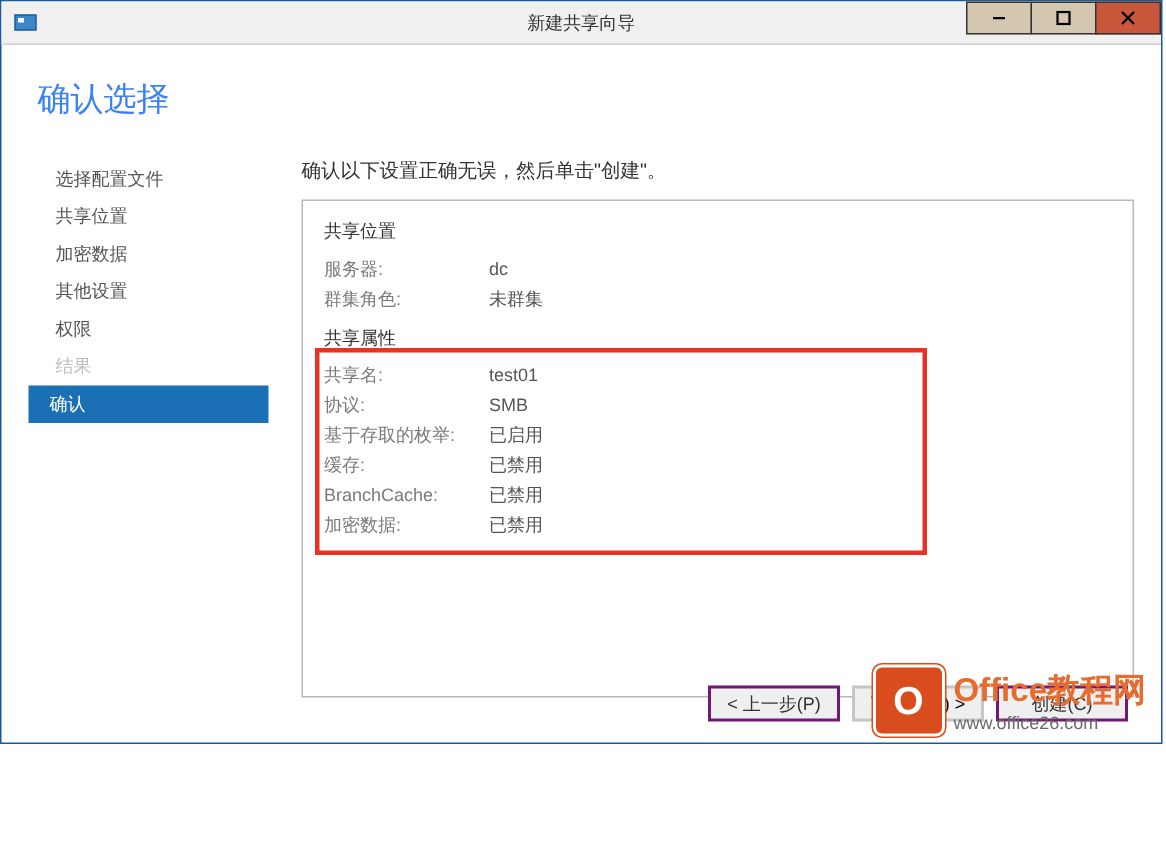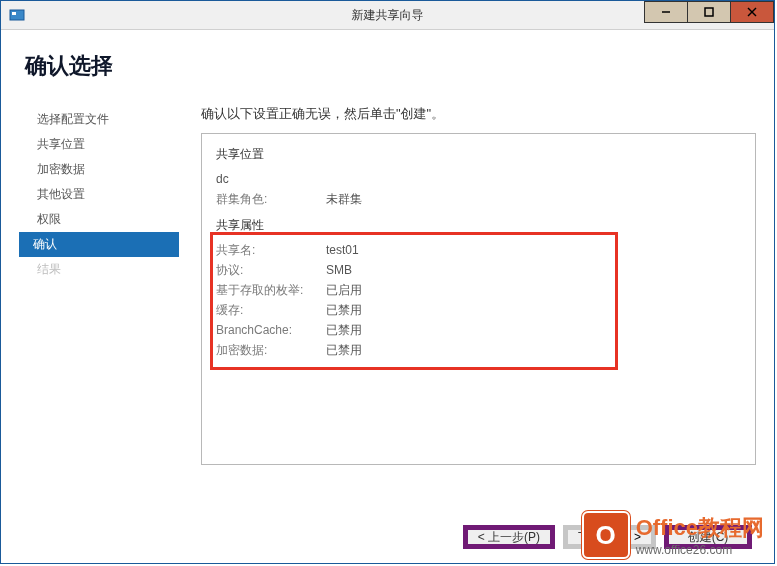--- a/index.html
+++ b/index.html
@@ -1,43 +1,43 @@
 <!DOCTYPE html>
 <html><head>
 <meta charset="utf-8">
 <style>
 html,body{margin:0;padding:0;font-family:"Microsoft YaHei","Segoe UI",sans-serif;font-size:12px;color:#333;background:#fff}
-.window{width:775px;height:564px;border:1px solid #1a5a9a;position:relative;background:#fff;box-sizing:border-box}
+.window{width:775px;height:496px;border:1px solid #1a5a9a;position:relative;background:#fff;box-sizing:border-box}
 .titlebar{height:28px;background:#f0f0f0;border-bottom:1px solid #d0d0d0;display:flex;align-items:center;position:relative}
 .titlebar .appicon{width:16px;height:16px;margin-left:8px;display:inline-block}
 .titlebar .appicon svg{width:16px;height:16px}
 .titlebar .title{position:absolute;left:50%;transform:translateX(-50%);font-size:12px;color:#333}
 .winbtns{position:absolute;right:0;top:0;display:flex}
 .winbtn{width:44px;height:22px;border:1px solid #333;display:flex;align-items:center;justify-content:center;box-sizing:border-box;margin-left:-1px}
 .winbtn.min,.winbtn.max{background:#d3c7b0}
 .winbtn.close{background:#c9573c;color:#000}
 .winbtn svg{width:10px;height:10px}
 .client{position:absolute;top:28px;left:0;right:0;bottom:0;padding:16px 18px 12px 18px;box-sizing:border-box}
-.page-title{font-size:22px;color:#0f172a;margin:6px 0 24px 6px;font-weight:700}
+.page-title{font-size:22px;color:#3b82f6;margin:6px 0 24px 6px;font-weight:400}
 .body{display:flex;height:396px}
 .sidebar{width:160px;padding-top:2px}
 .sidebar .item{padding:4px 0 4px 18px;font-size:12px;color:#555;cursor:default}
 .sidebar .item.selected{background:#1b6fb5;color:#fff;padding-left:14px}
 .sidebar .item.disabled{color:#bdbdbd}
 .main{flex:1;padding-left:22px}
 .instruction{font-size:13px;color:#333;margin-bottom:10px}
 .panel{border:1px solid #b8b8b8;padding:10px 14px 12px 14px;height:332px;box-sizing:border-box;position:relative}
 .section-title{font-size:12px;color:#333;margin:2px 0 6px 0}
 .row{display:flex;font-size:12px;color:#666;line-height:20px}
 .row .label{width:110px;color:#7a7a7a}
 .row .val{color:#555}
 .section2{margin-top:8px}
 .highlight{position:absolute;border:3px solid #e73224;pointer-events:none;left:8px;top:98px;width:402px;height:132px}
 .footer{position:absolute;bottom:14px;left:0;right:0;display:flex;justify-content:flex-end;gap:8px;padding-right:22px}
-.btn{min-width:88px;height:24px;border:5px solid #701a75;background:#efefef;font-size:12px;color:#333;padding:0 10px;display:inline-flex;align-items:center;justify-content:center;box-sizing:border-box}
+.btn{min-width:88px;height:24px;border:2px solid #701a75;background:#efefef;font-size:12px;color:#333;padding:0 10px;display:inline-flex;align-items:center;justify-content:center;box-sizing:border-box}
 .btn.disabled{color:#000000;border-color:#c6c6c6}
 .watermark{position:absolute;right:10px;bottom:4px;display:flex;align-items:center;gap:6px;pointer-events:none}
 .watermark .logo{width:44px;height:44px;border-radius:6px;background:#d84c1d;display:flex;align-items:center;justify-content:center;color:#fff;font-size:26px;font-weight:700;border:2px solid #fff;box-shadow:0 0 0 1px #d84c1d}
 .watermark .txt1{font-size:22px;color:#e76a2e;font-weight:700}
 .watermark .txt2{font-size:12px;color:#6a6a6a}
 </style>
 </head>
 <body>
 
 <div class="window">
@@ -73,30 +73,31 @@
   <div class="client">
     <div class="page-title">确认选择</div>
 
     <div class="body">
       <div class="sidebar">
         <div class="item"><span>选择配置文件</span></div>
         <div class="item"><span>共享位置</span></div>
         <div class="item"><span>加密数据</span></div>
         <div class="item"><span>其他设置</span></div>
         <div class="item"><span>权限</span></div>
+        <div class="item disabled"><span>结果</span></div>
         <div class="item selected"><span>确认</span></div>
-        <div class="item disabled"><span>结果</span></div>
       </div>
 
       <div class="main">
         <div class="instruction">确认以下设置正确无误，然后单击"创建"。</div>
 
         <div class="panel">
           <div class="section-title">共享位置</div>
           <div class="row">
+              <span class="label">服务器:</span>
               <span class="val">dc</span>
             </div>
           <div class="row">
               <span class="label">群集角色:</span>
               <span class="val">未群集</span>
             </div>
 
           <div class="section2">
             <div class="section-title">共享属性</div>
             <div class="row">

